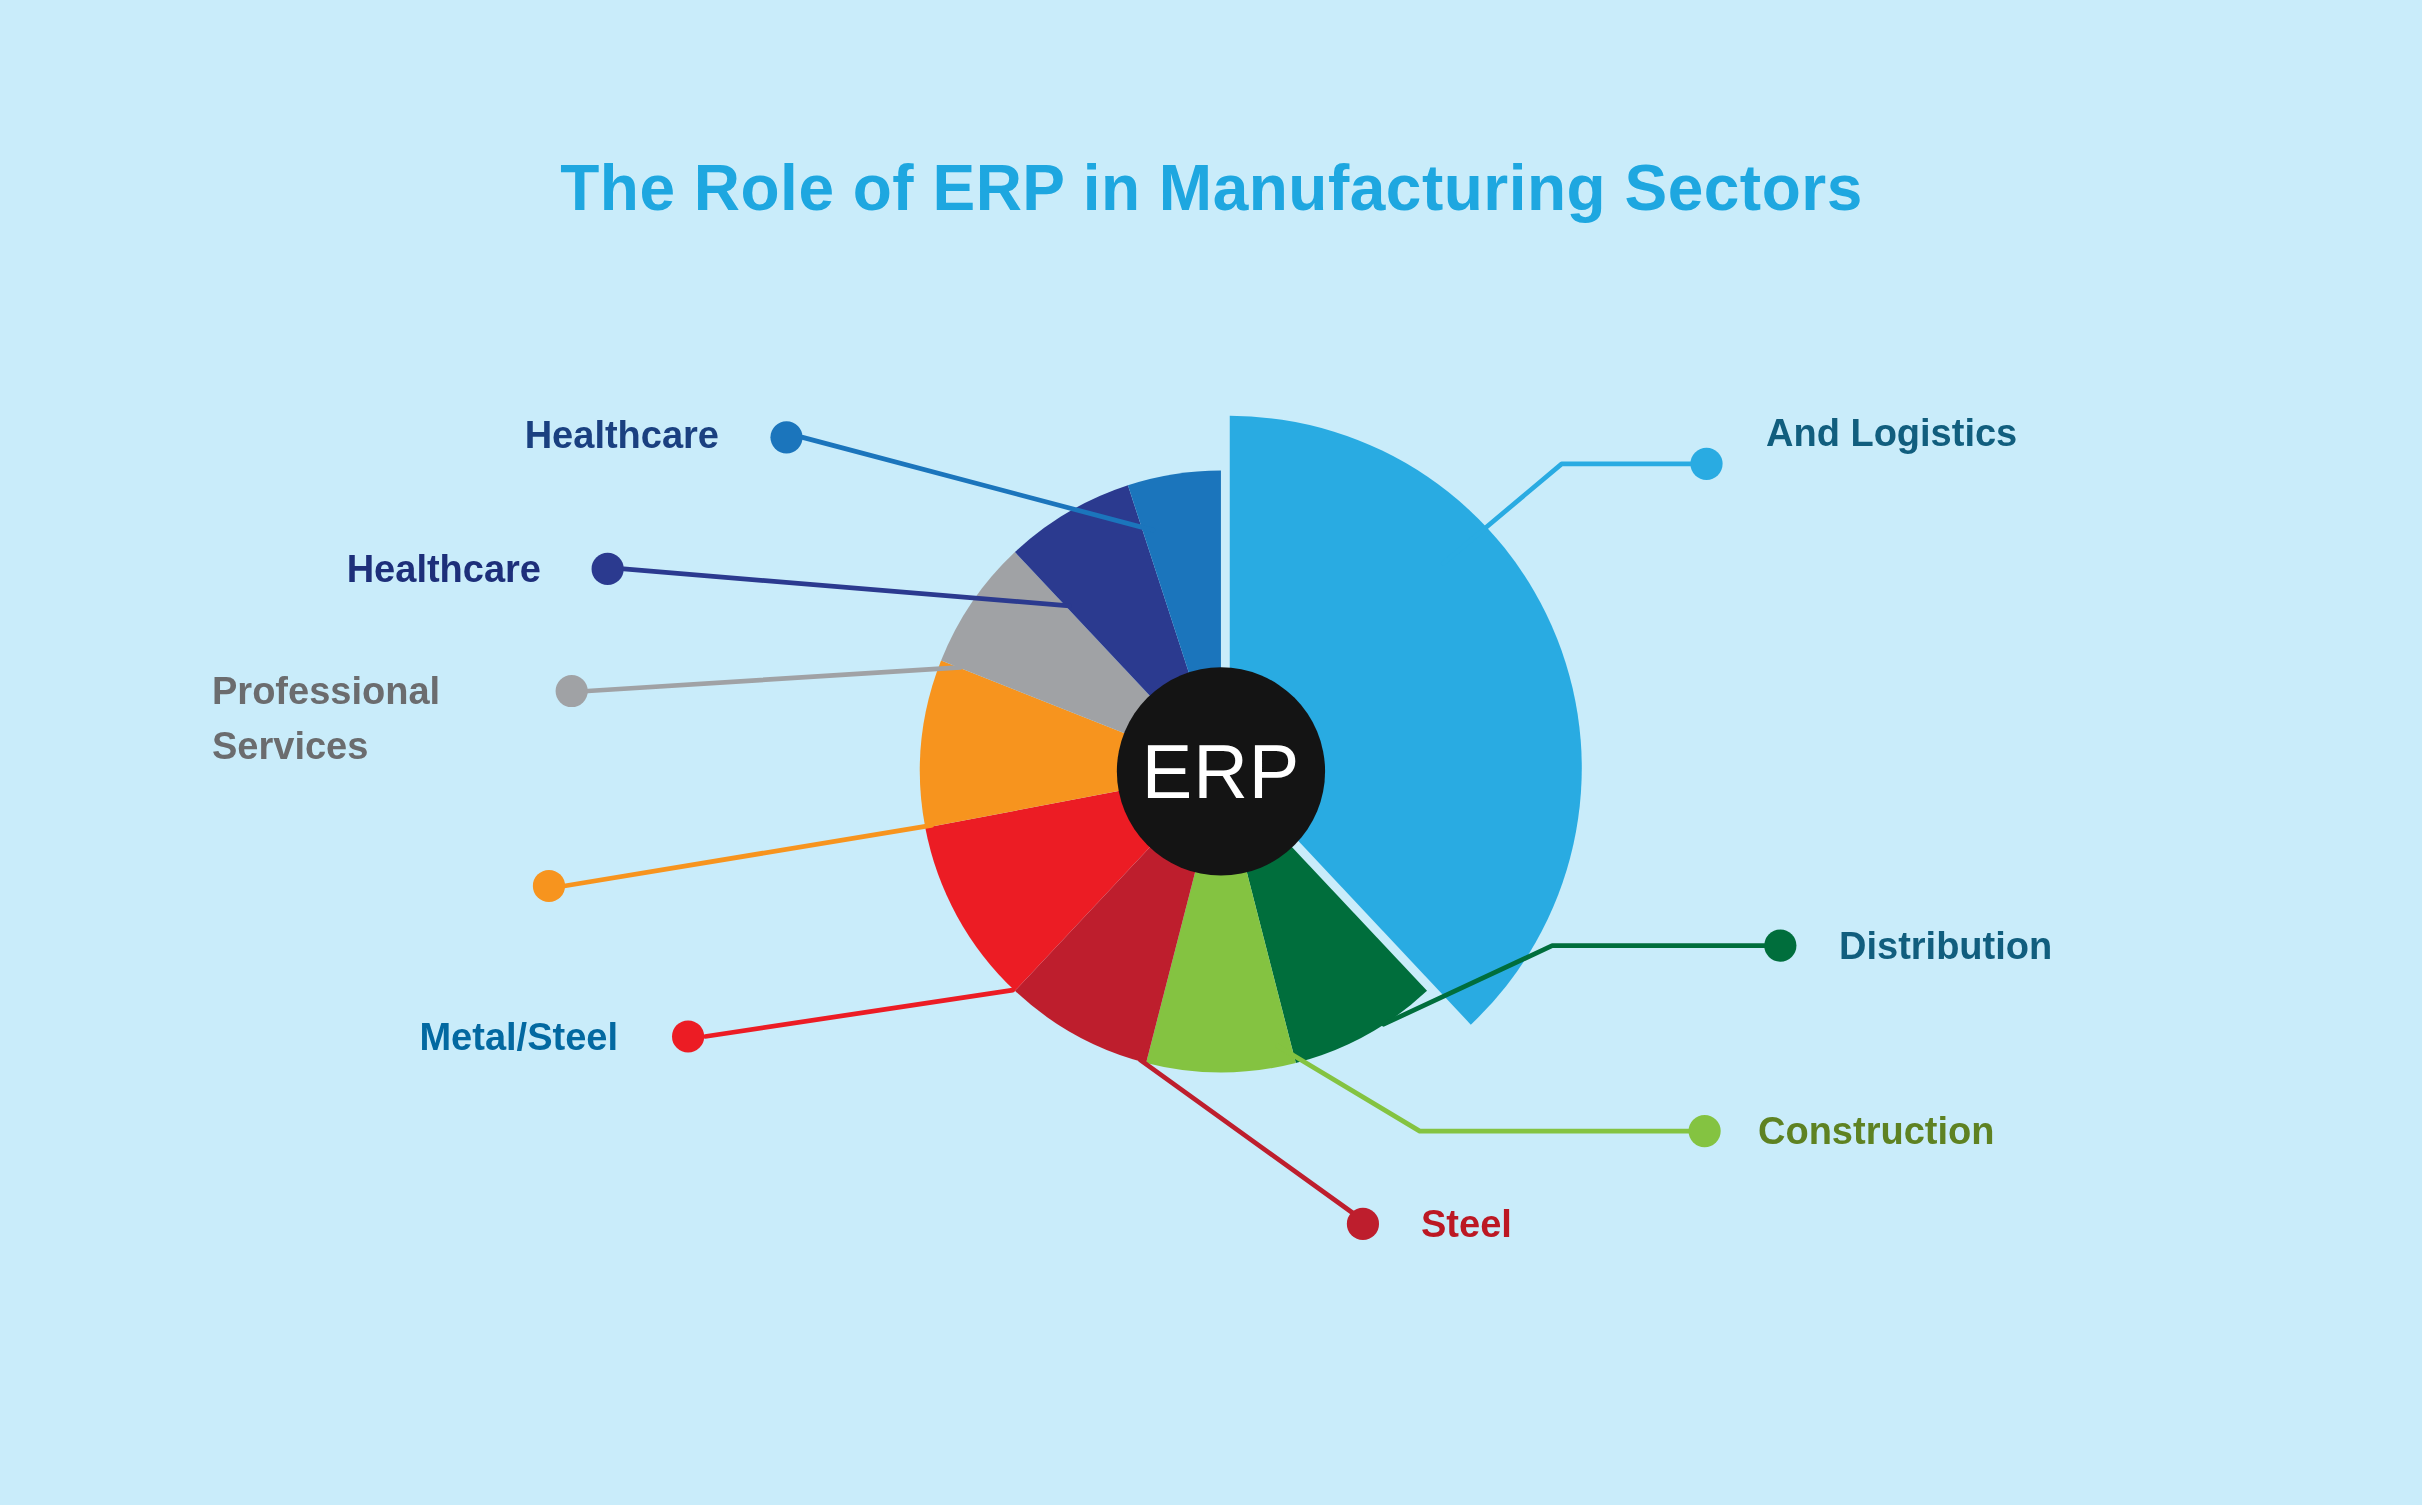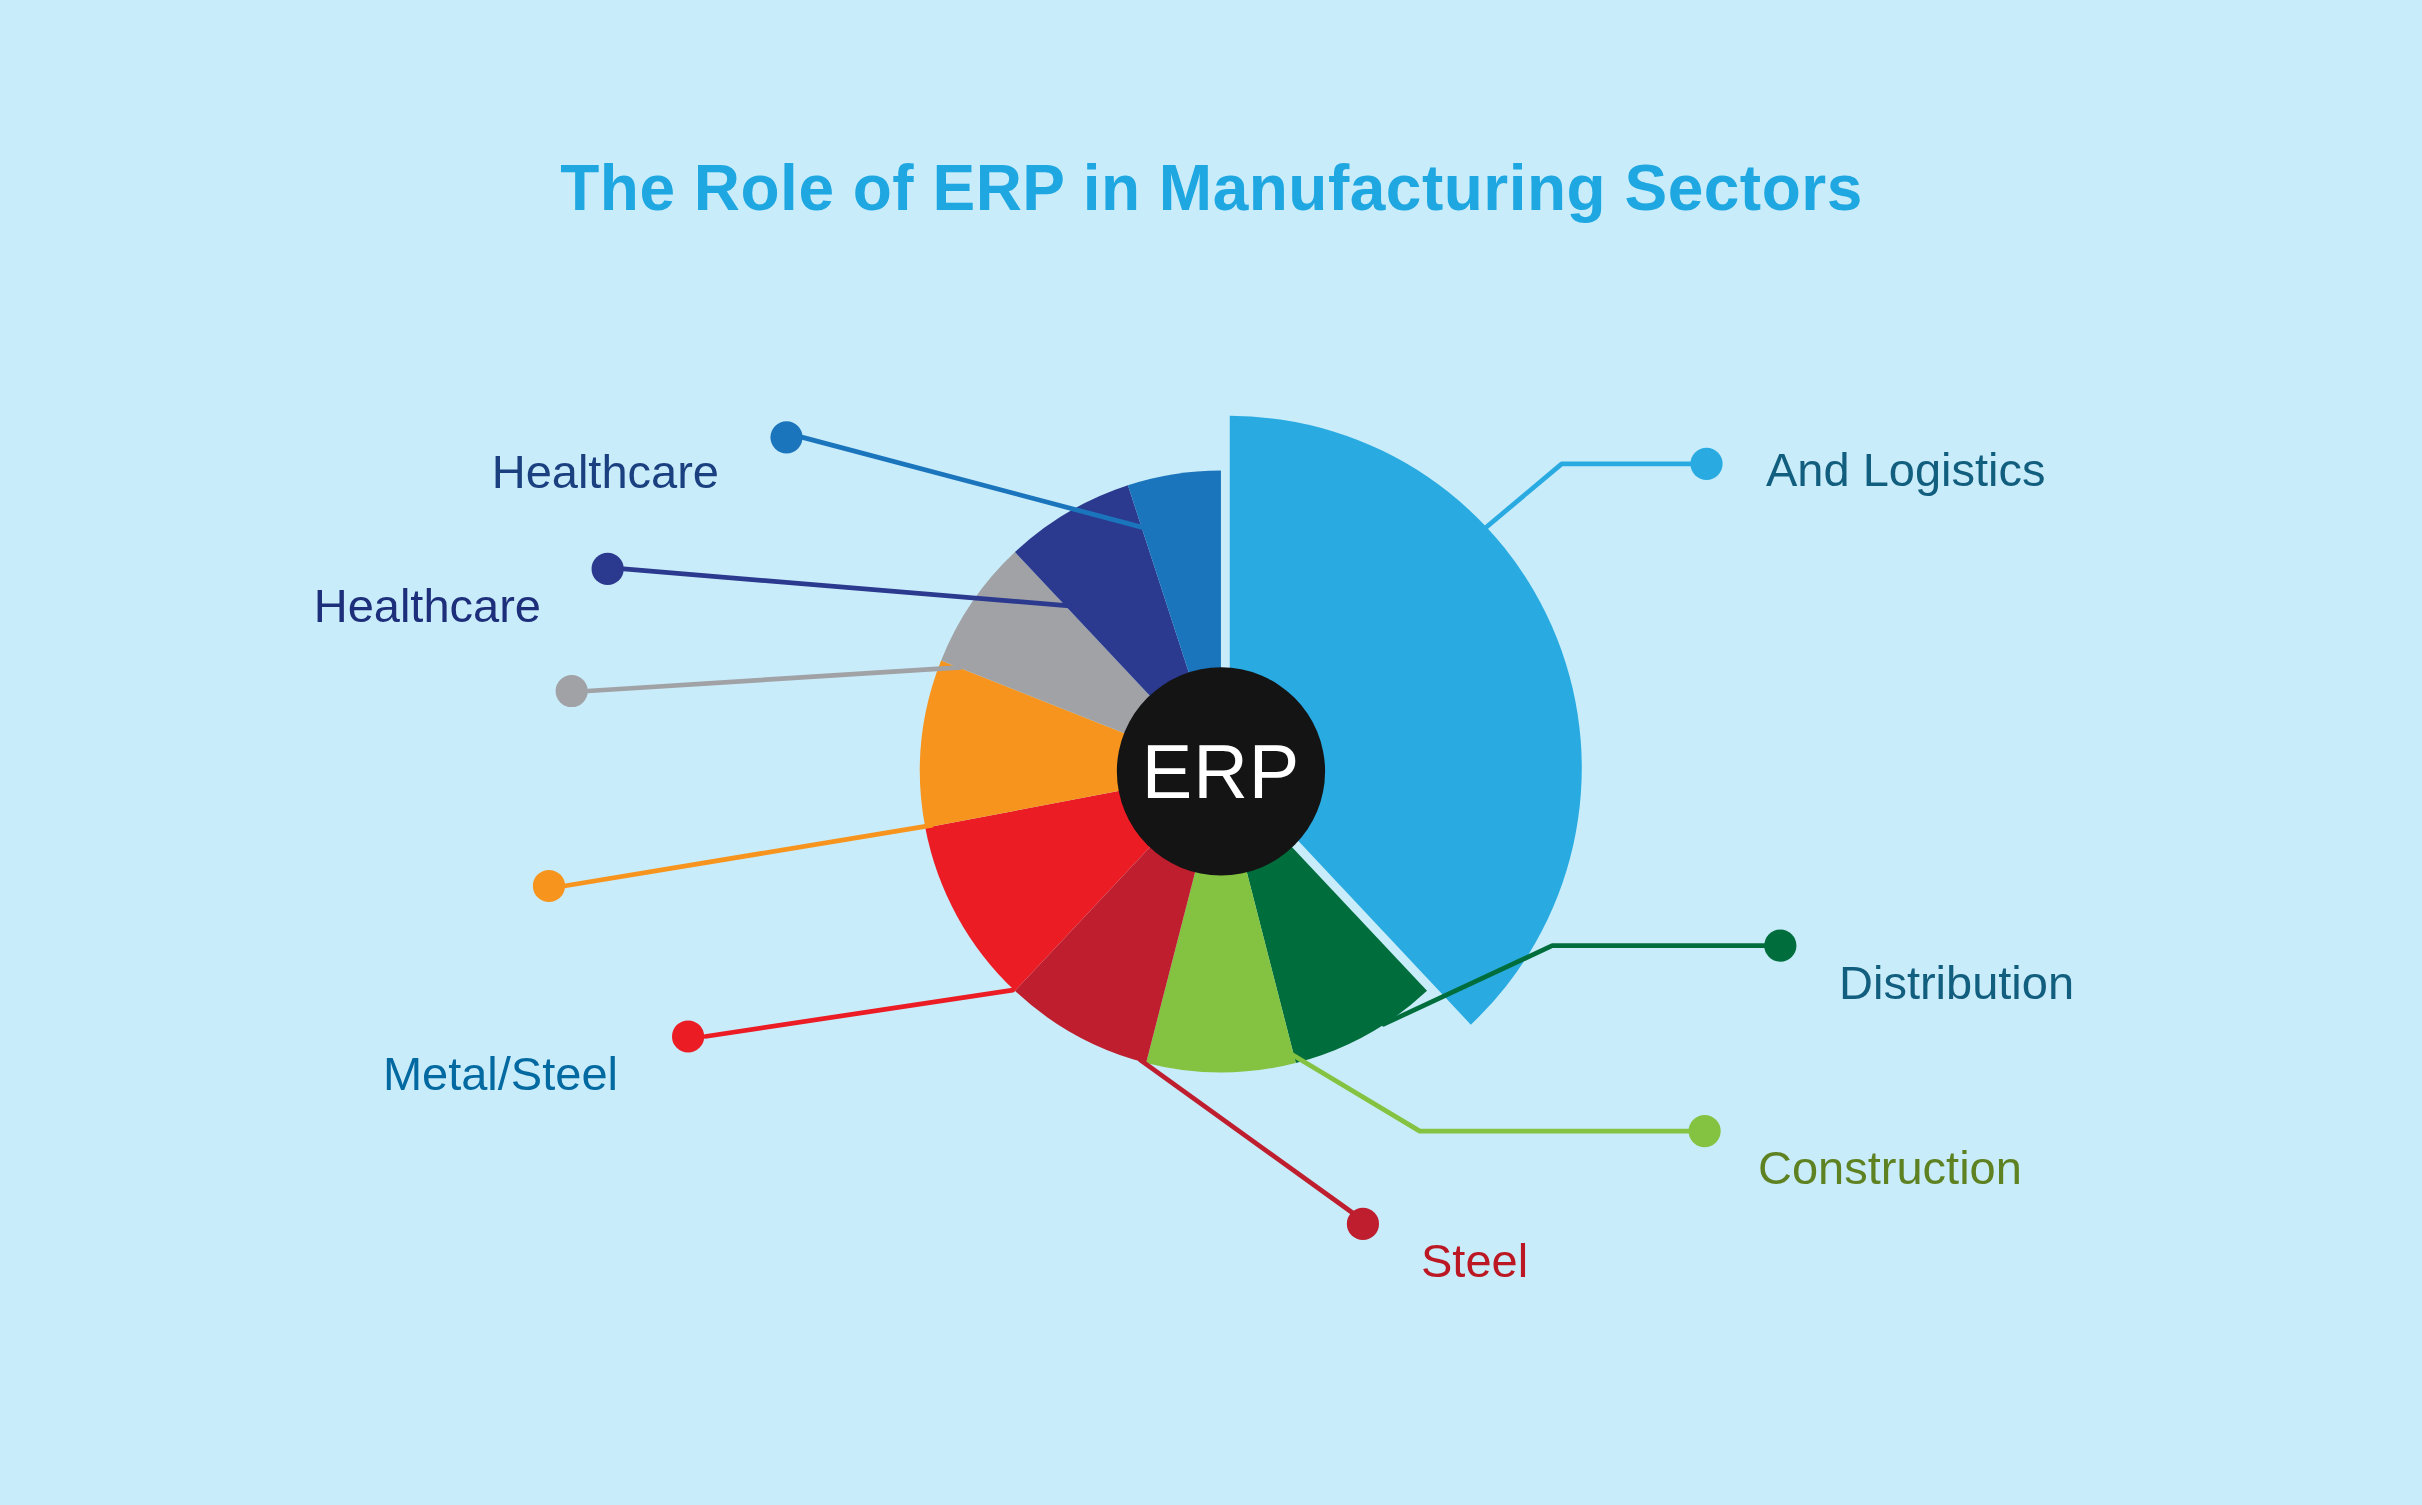--- a/index.html
+++ b/index.html
@@ -36,25 +36,24 @@
   .chart-svg {
     position: absolute;
     top: 0;
     left: 0;
     width: 2423px;
     height: 1506px;
   }
 
   .callout-label {
     position: absolute;
-    font-size: 47px;
-    font-weight: normal;
+    font-size: 38px;
+    font-weight: bold;
     line-height: 55px;
     white-space: nowrap;
-    margin-top: 36px;
   }
   .callout-label.align-right { text-align: right; }
 
   .erp-center-text {
     font-family: "Liberation Sans", sans-serif;
     font-size: 80px;
     font-weight: 400;
     letter-spacing: 1px;
   }
 
@@ -124,20 +123,24 @@
 
   <div class="callout-label" style="left: 1421px; top: 1197px; color: rgb(188, 24, 35);">
     <div>Steel</div>
   </div>
 
   <div class="callout-label align-right" style="right: 1805px; top: 1010px; color: #0369a1;">
     <div>Metal/Steel</div>
   </div>
 
 
+  <div class="callout-label" style="left: 212px; top: 664px; color: rgb(107, 108, 110);">
+    <div>Professional</div>
+    <div>Services</div>
+  </div>
 
   <div class="callout-label align-right" style="right: 1882px; top: 542px; color: rgb(29, 47, 122);">
     <div>Healthcare</div>
   </div>
 
   <div class="callout-label align-right" style="right: 1704px; top: 408px; color: rgb(26, 64, 128);">
     <div>Healthcare</div>
   </div>
 
 

